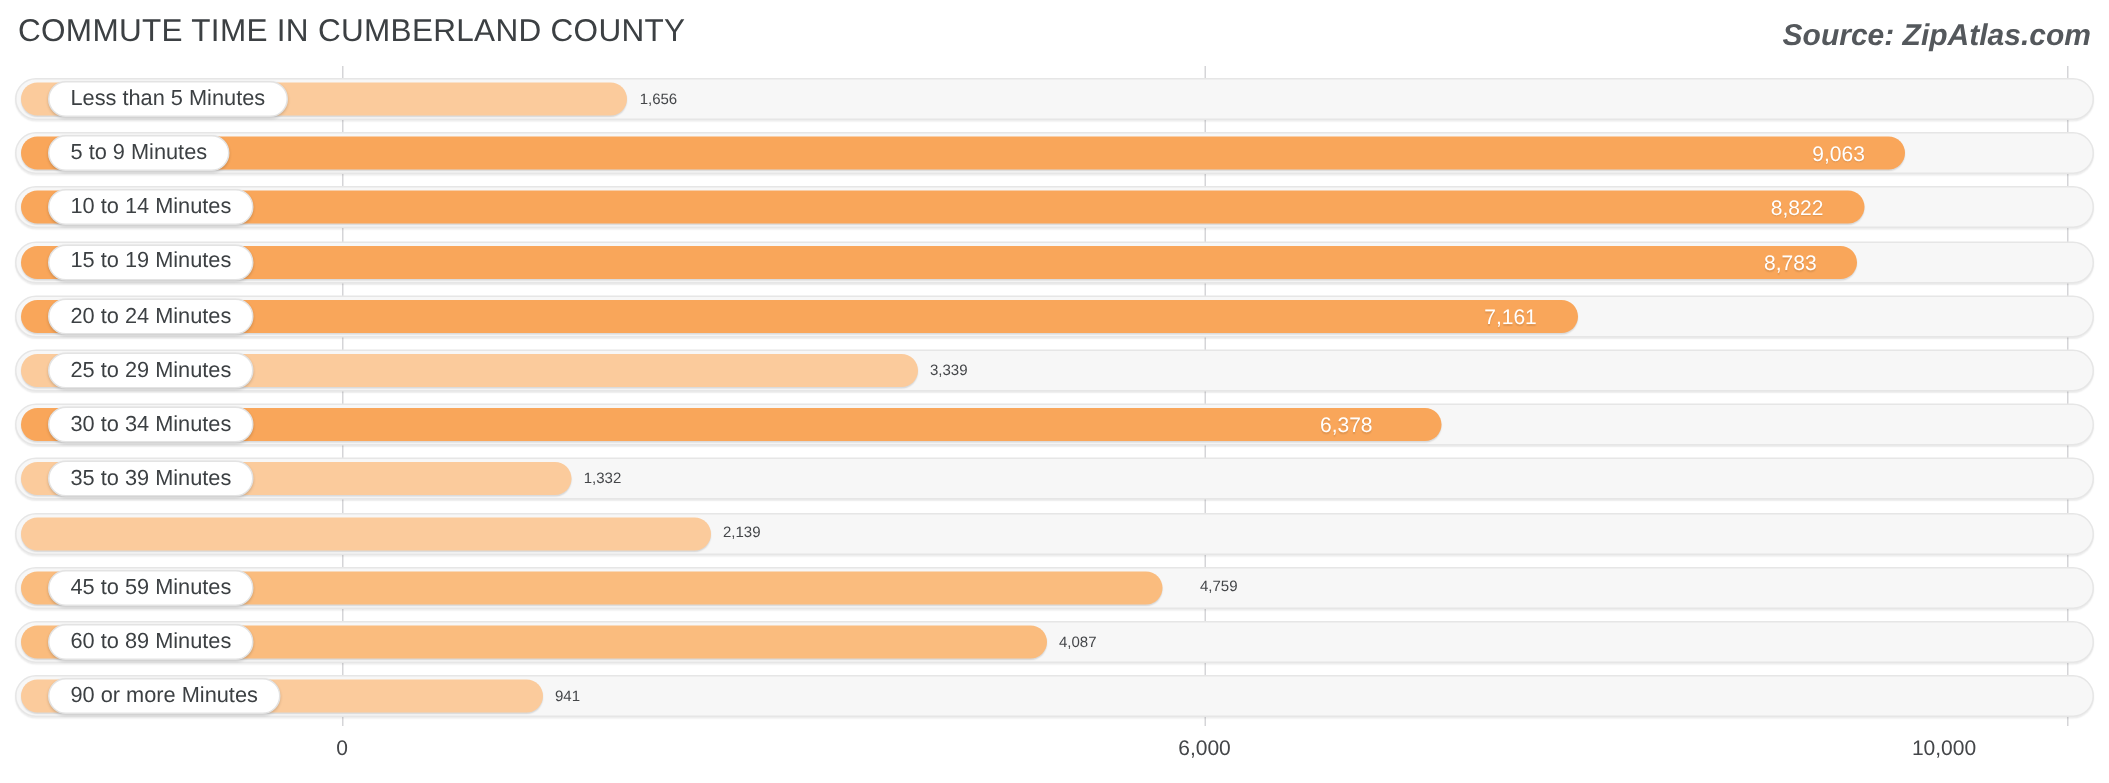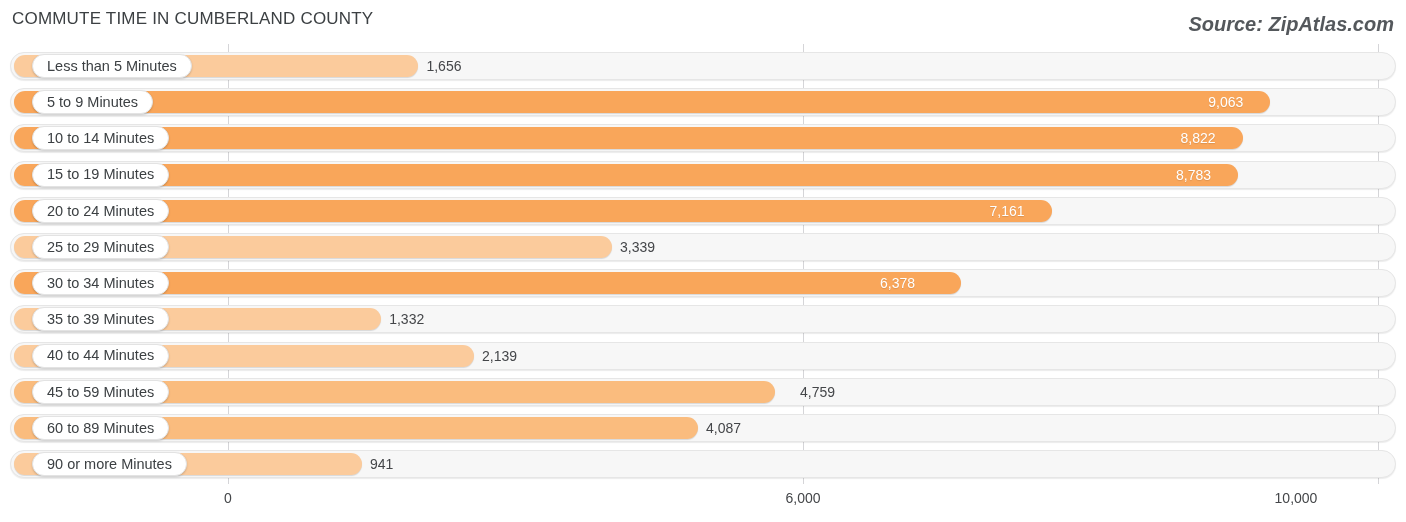--- a/index.html
+++ b/index.html
@@ -19,21 +19,21 @@
   #header {
     position: absolute;
     left: 0; top: 0;
     width: 1406px;
     height: 44px;
   }
   #chart-title {
     position: absolute;
     left: 12px;
     top: 9px;
-    font-size: 17px;
+    font-size: 21px;
     color: #3c4043;
     letter-spacing: 0.2px;
     white-space: nowrap;
   }
   #source-label {
     position: absolute;
     right: 12px;
     top: 13px;
     font-size: 20px;
     font-style: italic;
@@ -105,21 +105,21 @@
     font-size: 14.5px;
     color: #3c4043;
     line-height: 1;
   }
   .value-out {
     position: absolute;
     top: 0;
     height: 28px;
     display: flex;
     align-items: center;
-    font-size: 14px;
+    font-size: 10px;
     color: #444649;
     white-space: nowrap;
   }
   .value-in {
     position: absolute;
     top: 0;
     height: 28px;
     display: flex;
     align-items: center;
     font-size: 14px;
@@ -217,23 +217,20 @@
       <div class="track" style="background: rgb(247, 247, 247);"></div>
       <div class="bar" style="width: 367.18px; background: rgb(251, 203, 156);"></div>
       <div class="pill">
         <span class="pill-text">35 to 39 Minutes</span>
       </div>
       <div class="value-out" style="left: 379.18px;">1,332</div>
     </div>
     <div class="row" style="top: 297.6px;">
       <div class="track" style="background: rgb(247, 247, 247);"></div>
       <div class="bar" style="width: 459.985px; background: rgb(251, 203, 156);"></div>
-      <div class="pill">
-        <span class="pill-text">40 to 44 Minutes</span>
-      </div>
       <div class="value-out" style="left: 471.985px;">2,139</div>
     </div>
     <div class="row" style="top: 333.8px;">
       <div class="track" style="background: rgb(247, 247, 247);"></div>
       <div class="bar" style="width: 761.285px; background: rgb(250, 188, 126);"></div>
       <div class="pill">
         <span class="pill-text">45 to 59 Minutes</span>
       </div>
       <div class="value-out" style="left: 790px;">4,759</div>
     </div>

